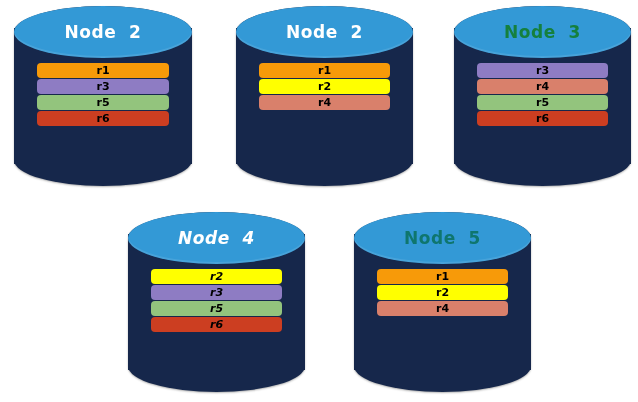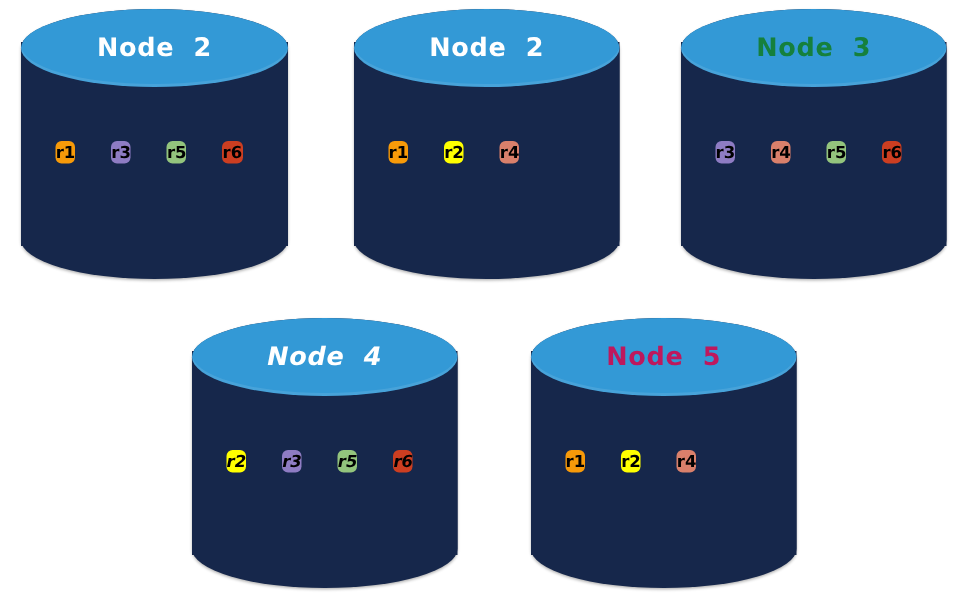--- a/index.html
+++ b/index.html
@@ -74,23 +74,22 @@
     pointer-events: none;
   }
 
   
   .replicas {
     position: absolute;
     left: 13%;
     right: 13%;
     top: 31.5%;
     display: flex;
-    flex-direction: row;
-    gap: 24px;
-    margin-top: 31px;
+    flex-direction: column;
+    gap: 1px;
   }
 
   .replica {
     height: 15px;
     border-radius: 4px;
     display: flex;
     align-items: center;
     justify-content: center;
     color: #000000;
     font-weight: bold;
@@ -146,20 +145,20 @@
         <div class="replica" style="background: rgb(255, 255, 0); color: rgb(0, 0, 0);">r2</div>
         <div class="replica" style="background: rgb(142, 124, 195); color: rgb(0, 0, 0);">r3</div>
         <div class="replica" style="background: rgb(147, 196, 125); color: rgb(0, 0, 0);">r5</div>
         <div class="replica" style="background: rgb(204, 62, 33); color: rgb(0, 0, 0);">r6</div>
       </div>
     </div>
     <div class="node" style="left: 354px; top: 212px; width: 177px; height: 180px;">
       <div class="cyl-body" style="background: rgb(22, 39, 75);"></div>
       <div class="cyl-wall" style="background: rgb(22, 39, 75);"></div>
       <div class="cyl-top" style="background: rgb(51, 153, 214);"></div>
-      <div class="node-label" style="color: #be185d;">Node  5</div>
+      <div class="node-label" style="color: #0f766e;">Node  5</div>
       <div class="replicas">
         <div class="replica" style="background: rgb(247, 154, 9); color: rgb(0, 0, 0);">r1</div>
         <div class="replica" style="background: rgb(255, 255, 0); color: rgb(0, 0, 0);">r2</div>
         <div class="replica" style="background: rgb(217, 128, 107); color: rgb(0, 0, 0);">r4</div>
       </div>
     </div>
   </div>
 
 </body></html>

